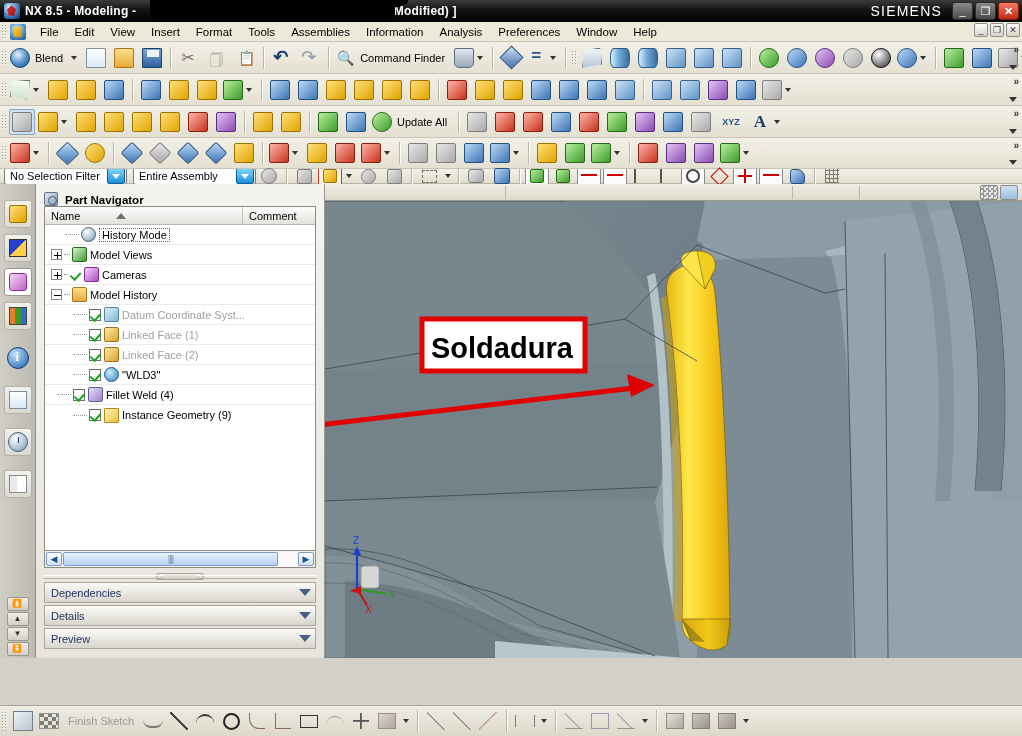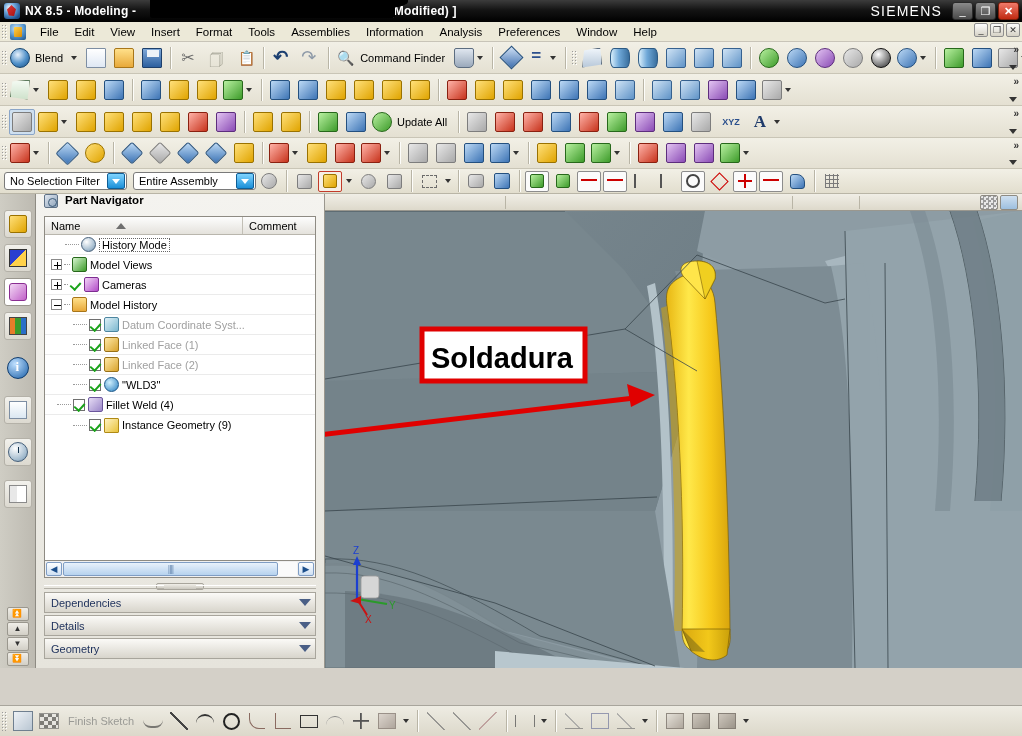--- a/index.html
+++ b/index.html
@@ -128,21 +128,21 @@
   .ic.clock{border-radius:50%; background:radial-gradient(circle at 35% 30%,#fff,#9fb8cc 70%,#5d7b92);
             border:1px solid #47607a;}
   .ic.clock:after{content:""; position:absolute; left:9px; top:4px; width:1.5px; height:6px; background:#12324d;}
   .ic.flag{background:repeating-conic-gradient(#2b2b2b 0% 25%, #e8e8e8 0% 50%) 0/8px 8px; border:1px solid #555;}
   .ic.circ{border:2px solid #222; border-radius:50%; background:transparent; width:17px;height:17px;}
   .ic.arrow-red{position:relative;}
   .ic.arrow-red:after{content:""; position:absolute; left:2px; top:8px; width:16px; height:2px; background:#c00;}
 
   
   .selbar {
-    height:25px; display:flex; align-items:center;
+    height:15px; display:flex; align-items:center;
     background:linear-gradient(180deg,#f2f0e6,#e2dece);
     border-bottom:1px solid #b9b5a6;
   }
   .combo {
     height:18px; display:flex; align-items:center;
     border:1px solid #7a7a7a; border-radius:3px; background:#fff;
     margin-left:4px; overflow:hidden;
   }
   .combo .cval { padding:0 5px; font-size:11px; white-space:nowrap; }
   .combo .cbtn {
@@ -181,21 +181,21 @@
     background:linear-gradient(180deg,#f0eee8,#d2cfc6);
     font-size:8px; text-align:center; line-height:12px; color:#333;
   }
 
   
   .navpanel {
     width:289px; background:linear-gradient(180deg,#f4f3ef,#e6e4dc);
     border-right:1px solid #9a978e; display:flex; flex-direction:column;
     position:relative;
   }
-  .nav-header { height:22px; display:flex; align-items:flex-start; gap:7px; padding:0 8px; }
+  .nav-header { height:22px; display:flex; align-items:flex-end; gap:7px; padding:0 8px; }
   .nav-header .phicon {
     width:14px;height:14px; border-radius:2px;
     background:linear-gradient(135deg,#dfe6ef,#8fa4bb); border:1px solid #5e7186;
     position:relative;
   }
   .nav-header .phicon:after{content:"";position:absolute;left:3px;top:3px;width:7px;height:7px;
         border:1.5px solid #3c5b78;border-radius:50%;}
   .nav-title { font-size:11.5px; font-weight:bold; color:#000; }
 
   .tree-wrap {
@@ -942,21 +942,21 @@
     <div class="accordion">
       <div class="acc-row">
         <span class="acc-label">Dependencies</span>
         <span class="acc-chev"></span>
       </div>
       <div class="acc-row">
         <span class="acc-label">Details</span>
         <span class="acc-chev"></span>
       </div>
       <div class="acc-row">
-        <span class="acc-label">Geometry</span>
+        <span class="acc-label">Preview</span>
         <span class="acc-chev"></span>
       </div>
     </div>
   </div>
 
   <div class="viewport">
     <div class="vp-topbar">
       <i class="vp-sep" style="margin-left:180px"></i>
       <i class="vp-sep" style="margin-left:280px"></i>
       <i class="vp-sep" style="margin-left:60px"></i>

